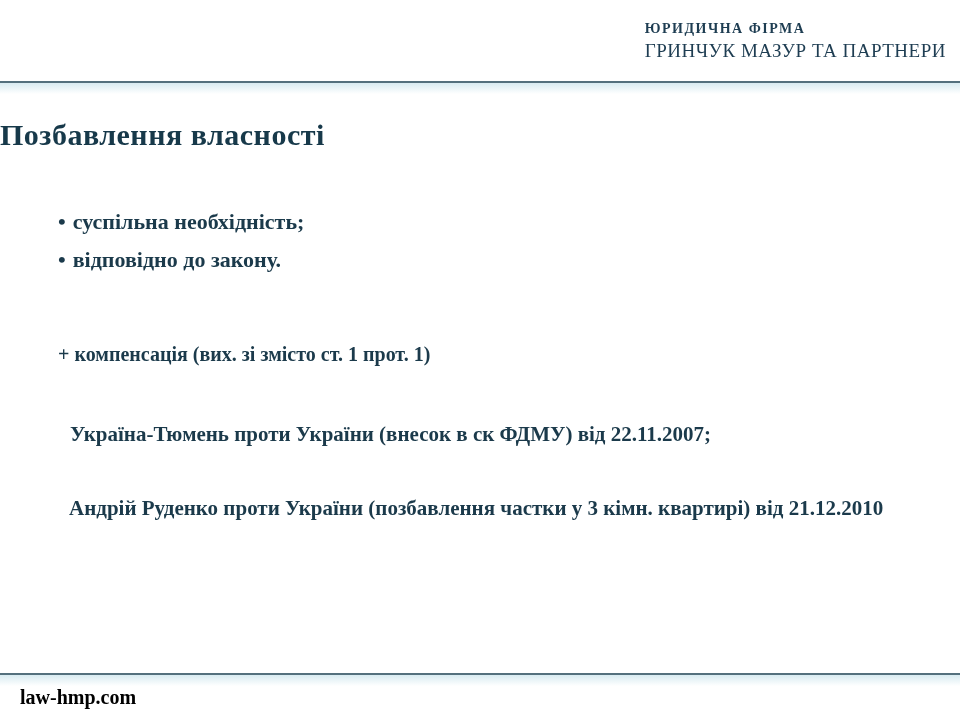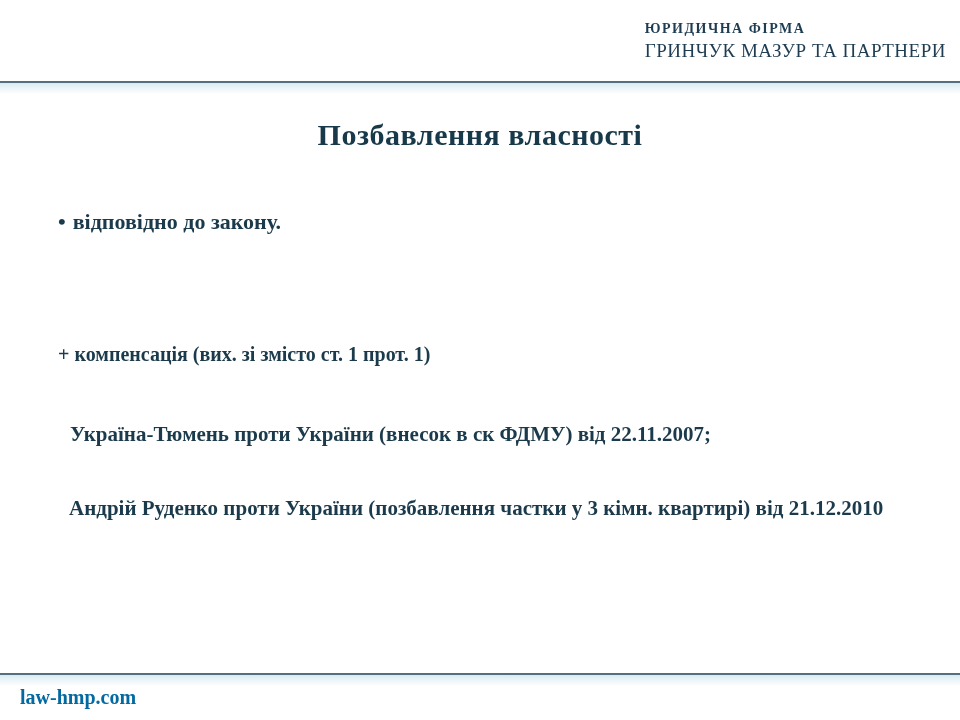--- a/index.html
+++ b/index.html
@@ -57,21 +57,21 @@
     background: linear-gradient(to bottom, #d8ebf1, rgba(255,255,255,0));
   }
 
   
   .title {
     position: absolute;
     top: 118px;
     left: 0;
     width: 960px;
     margin: 0;
-    text-align: center;
+    text-align: left;
     font-size: 30px;
     font-weight: bold;
     letter-spacing: 0.5px;
     color: #17394a;
   }
 
   
   .bullets {
     position: absolute;
     left: 58px;
@@ -122,39 +122,42 @@
     text-align: justify;
   }
 
   
   .website {
     position: absolute;
     left: 20px;
     top: 686px;
     font-size: 20px;
     font-weight: bold;
-    color: #0369a1;
+    color: #000000;
   }
 </style>
 </head>
 <body>
 
 <div class="slide">
 
   <div class="header-block">
     <div class="firm-type">ЮРИДИЧНА ФІРМА</div>
     <div class="firm-name">ГРИНЧУК МАЗУР ТА ПАРТНЕРИ</div>
   </div>
 
   <div class="rule rule-top"></div>
 
   <h1 class="title">Позбавлення власності</h1>
 
   <ul class="bullets">
     <li class="bullet">
+      <span class="marker">•</span><span>суспільна необхідність;</span>
+    </li>
+    <li class="bullet">
       <span class="marker">•</span><span>відповідно до закону.</span>
     </li>
   </ul>
 
   <p class="plus-line">+ компенсація (вих. зі змісто ст. 1 прот. 1)</p>
 
   <p class="case-line-1">Україна-Тюмень проти України (внесок в ск ФДМУ) від 22.11.2007;</p>
 
   <p class="case-line-2">Андрій Руденко проти України (позбавлення частки у 3 кімн. квартирі) від 21.12.2010</p>
 

